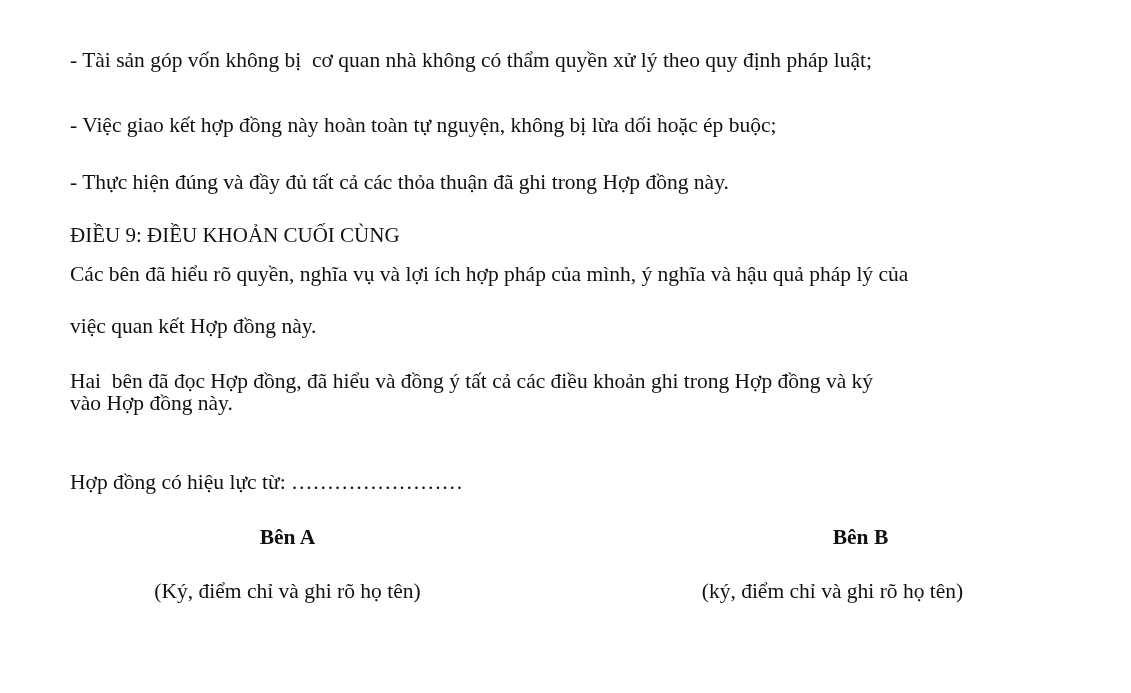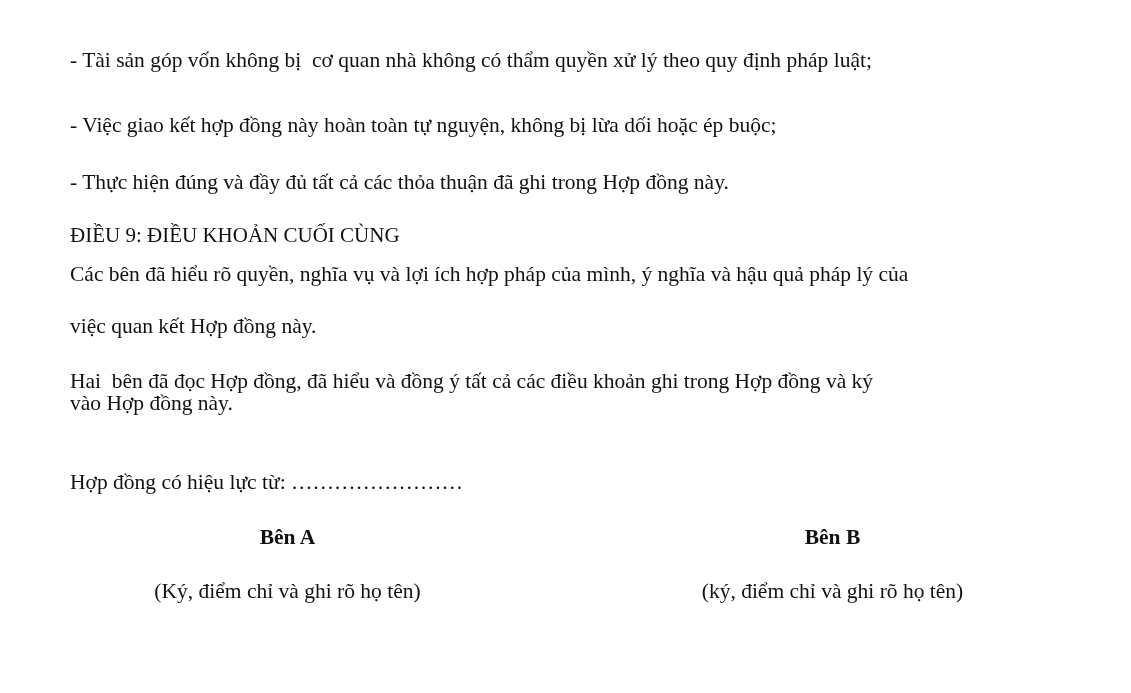--- a/index.html
+++ b/index.html
@@ -62,14 +62,14 @@
   <div class="line" style="top:371px;">Hai  bên đã đọc Hợp đồng, đã hiểu và đồng ý tất cả các điều khoản ghi trong Hợp đồng và ký</div>
   <div class="line" style="top:393px;">vào Hợp đồng này.</div>
 
   <div class="line" style="top:472px;"><span>Hợp đồng có hiệu lực từ: </span><span>……………………</span></div>
 
 </div>
 
 <div class="sig-col sig-title" style="left:135px; width:305px; top:527px;text-align:center;">Bên A</div>
 <div class="sig-col" style="left:130px; width:315px; top:581px;">(Ký, điểm chỉ và ghi rõ họ tên)</div>
 
-<div class="sig-col sig-title" style="left:680px; width:305px; top:527px;text-align:center;">Bên B</div>
+<div class="sig-col sig-title" style="left:708px; width:305px; top:527px;text-align:center;">Bên B</div>
 <div class="sig-col" style="left:675px; width:315px; top:581px;">(ký, điểm chỉ và ghi rõ họ tên)</div>
 
 </body></html>

